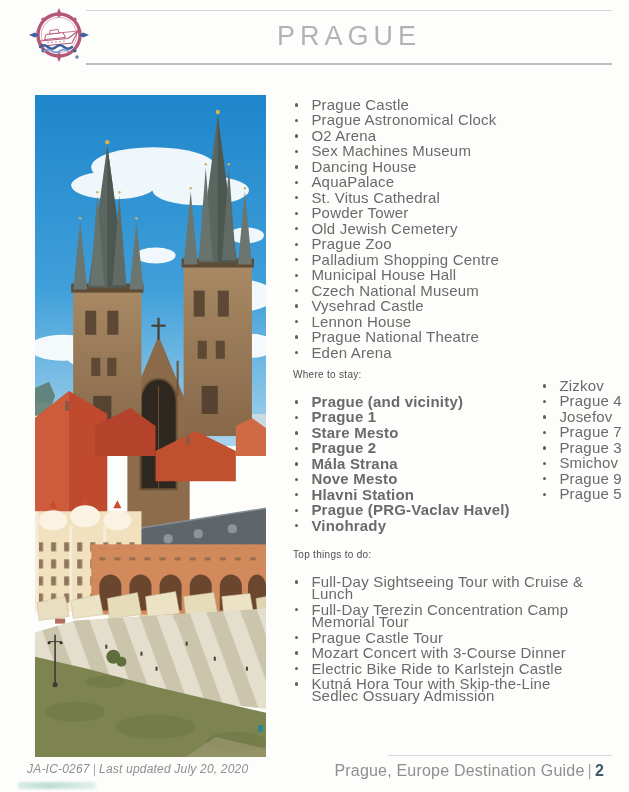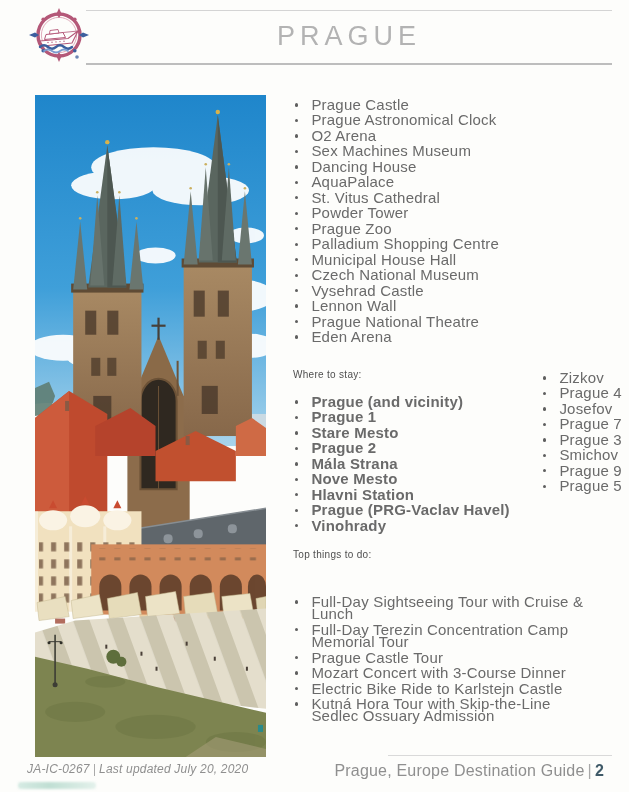--- a/index.html
+++ b/index.html
@@ -11,22 +11,22 @@
   .rule-top{top:10px;border-top:1.5px solid #d4d4d4;}
   .rule-bottom{top:63px;border-top:2px solid #bdbdbd;}
   .title{position:absolute;left:86px;top:21px;width:526px;text-align:center;
          font-size:27px;font-weight:400;letter-spacing:5px;color:#b3b3b3;}
   
   .photo{position:absolute;left:35px;top:95px;width:231px;height:662px;display:block;}
   
   .list{position:absolute;}
   .attractions{left:293px;top:99px;width:330px;}
   .stay-col1{left:293px;top:396px;width:245px;font-weight:bold;}
-  .stay-col2{left:541px;top:372px;width:88px;}
-  .todo{left:293px;top:576px;width:292px;margin-top:20px;}
+  .stay-col2{left:541px;top:380px;width:88px;}
+  .todo{left:293px;top:576px;width:292px;}
   .bullet-item{display:flex;margin-bottom:3.2px;font-size:15px;line-height:12.3px;
                color:#6a6a6a;letter-spacing:.2px;}
   .dot{flex:none;width:3.4px;height:3.4px;border-radius:50%;background:#5f5f5f;margin:4.2px 0 0 2px;}
   .bi-text{padding-left:13px;}
   .heading{position:absolute;left:293px;font-size:10px;font-weight:normal;color:#4f4f4f;letter-spacing:.3px;}
   .stay-heading{top:369px;}
   .todo-heading{top:549px;}
   
   .footer-rule{position:absolute;left:388px;top:755px;width:224px;border-top:1px solid #d9d9d9;}
   .footer-left{position:absolute;left:27px;top:762px;font-size:12px;color:#8f8f8f;letter-spacing:.2px;font-style:italic;}
@@ -275,41 +275,45 @@
       <div class="bullet-item">
         <span class="dot"></span>
         <span class="bi-text">St. Vitus Cathedral</span>
       </div>
       <div class="bullet-item">
         <span class="dot"></span>
         <span class="bi-text">Powder Tower</span>
       </div>
       <div class="bullet-item">
         <span class="dot"></span>
+        <span class="bi-text">Old Jewish Cemetery</span>
+      </div>
+      <div class="bullet-item">
+        <span class="dot"></span>
         <span class="bi-text">Prague Zoo</span>
       </div>
       <div class="bullet-item">
         <span class="dot"></span>
         <span class="bi-text">Palladium Shopping Centre</span>
       </div>
       <div class="bullet-item">
         <span class="dot"></span>
         <span class="bi-text">Municipal House Hall</span>
       </div>
       <div class="bullet-item">
         <span class="dot"></span>
         <span class="bi-text">Czech National Museum</span>
       </div>
       <div class="bullet-item">
         <span class="dot"></span>
         <span class="bi-text">Vysehrad Castle</span>
       </div>
       <div class="bullet-item">
         <span class="dot"></span>
-        <span class="bi-text">Lennon Wall</span>
+        <span class="bi-text">Lennon House</span>
       </div>
       <div class="bullet-item">
         <span class="dot"></span>
         <span class="bi-text">Prague National Theatre</span>
       </div>
       <div class="bullet-item">
         <span class="dot"></span>
         <span class="bi-text">Eden Arena</span>
       </div>
     </div>

